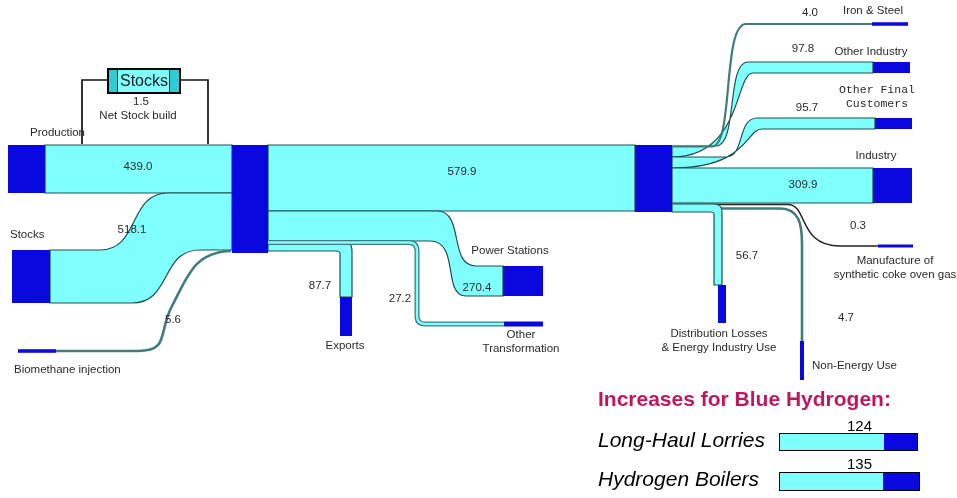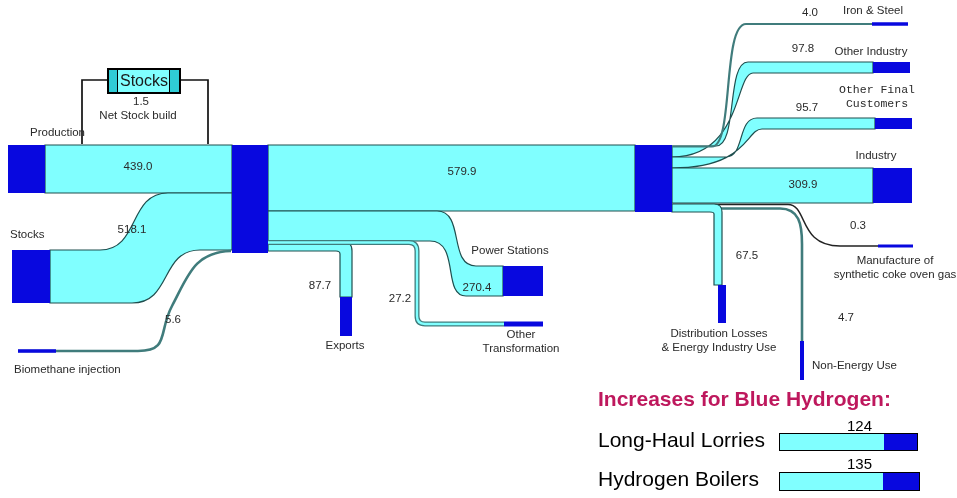--- a/index.html
+++ b/index.html
@@ -12,21 +12,21 @@
   .ctr{transform:translateX(-50%);text-align:right;}
   .two-line{transform:translateX(-50%);text-align:center;}
   .two-line div{font-size:11.5px;line-height:14px;white-space:nowrap;}
   .stocks-box{
     position:absolute;left:107px;top:68px;width:70px;height:22px;
     border:2px solid #000;display:flex;align-items:center;justify-content:center;
     background:linear-gradient(to right,#2fccd6 0 8px,#000 8px 9px,#80ffff 9px 60px,#000 60px 61px,#2fccd6 61px 70px);
   }
   .stocks-box span{font-size:16px;color:#1a1a1a;}
   .legend-title{position:absolute;left:598px;top:387px;font-size:21px;font-weight:600;color:#be185d;}
-  .legend-row-label{position:absolute;font-size:21px;color:#000;}
+  .legend-row-label{position:absolute;font-size:21px;color:#000;font-style:italic;}
   .bar-value{position:absolute;font-size:15px;color:#000;}
   .legend-bar{position:absolute;height:16px;border:1px solid #000;display:flex;}
   .legend-bar .cyan{background:#80ffff;height:100%;}
   .legend-bar .blue{background:#0808df;height:100%;}
 </style>
 </head>
 <body>
 
 <div id="stage">
 
@@ -102,21 +102,21 @@
     <div>Other Final</div>
     <div>Customers</div>
   </div>
   <div class="lbl ctr" style="left:876px;top:149px;">Industry</div>
   <div class="lbl ctr" style="left:803px;top:178px;">309.9</div>
   <div class="lbl ctr" style="left:858px;top:219px;">0.3</div>
   <div class="lbl two-line" style="left:895px;top:253px;">
     <div>Manufacture of</div>
     <div>synthetic coke oven gas</div>
   </div>
-  <div class="lbl ctr" style="left:747px;top:249px;">67.5</div>
+  <div class="lbl ctr" style="left:747px;top:249px;">56.7</div>
   <div class="lbl two-line" style="left:719px;top:326px;">
     <div>Distribution Losses</div>
     <div>&amp; Energy Industry Use</div>
   </div>
   <div class="lbl ctr" style="left:822px;top:311px;margin-left:24px;">4.7</div>
   <div class="lbl" style="left:812px;top:359px;">Non-Energy Use</div>
 
   <div class="legend-title">Increases for Blue Hydrogen:</div>
 
   <div class="legend-row-label" style="left:598px;top:428px;">Long-Haul Lorries</div>

